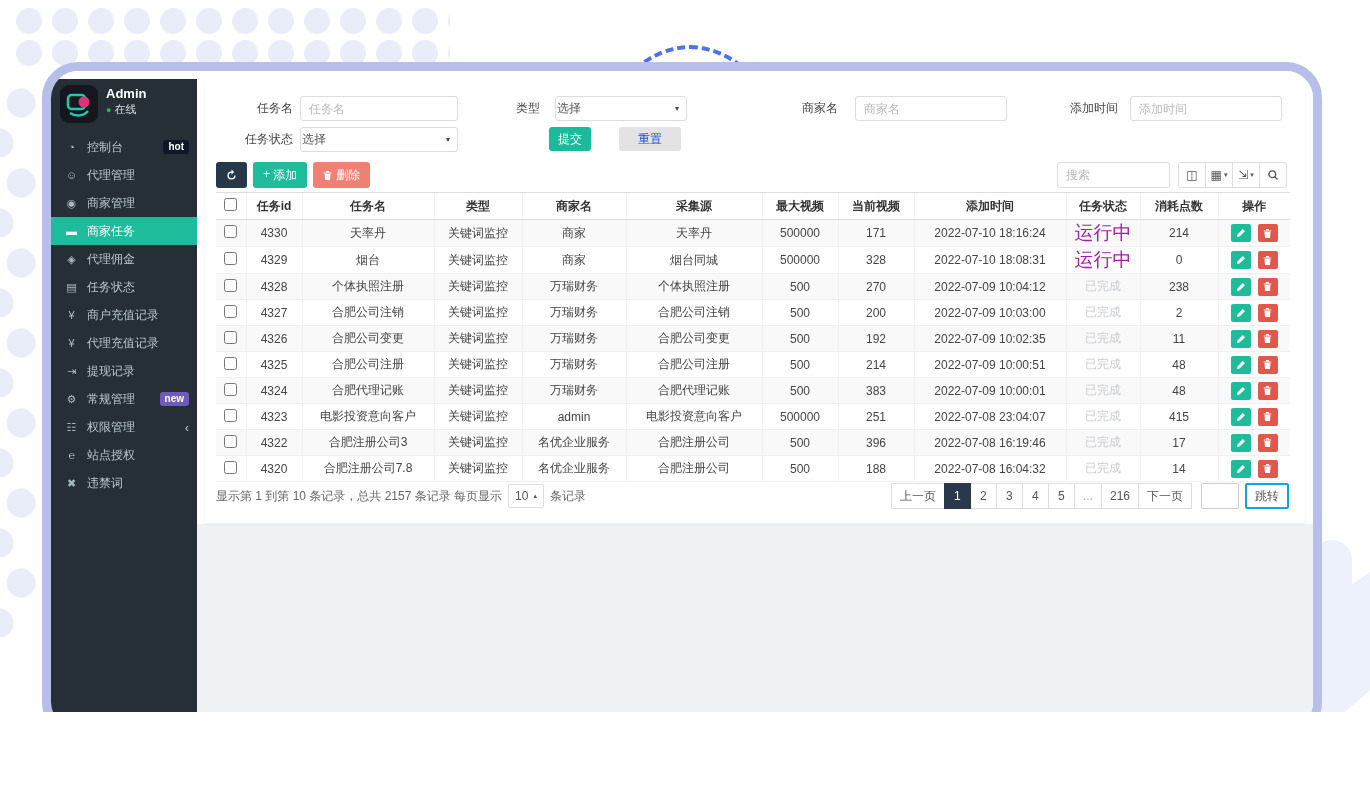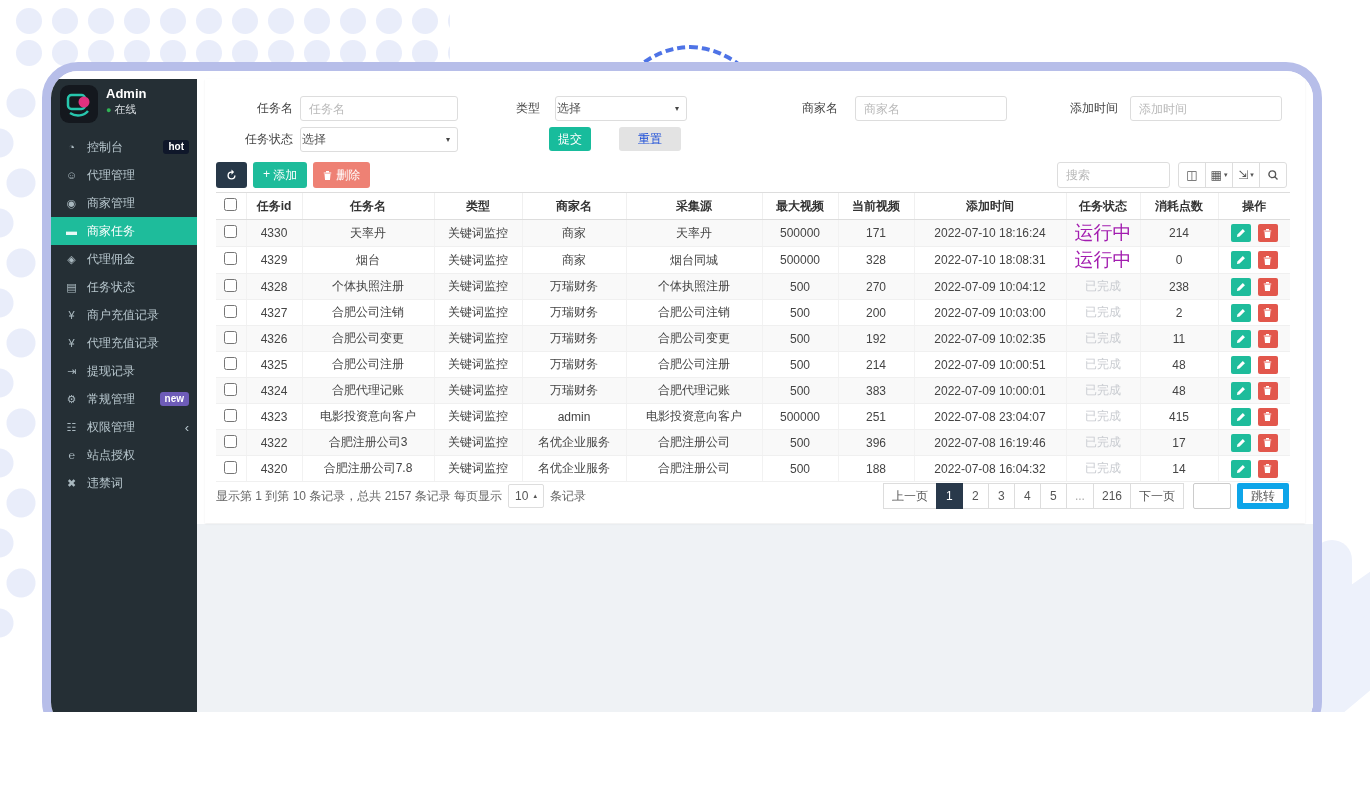--- a/index.html
+++ b/index.html
@@ -90,21 +90,21 @@
   .pager { position:absolute; left:11px; right:16px; top:404px; height:26px; display:flex; justify-content:space-between; align-items:center;gap:28px; }
   .pg-info { display:flex; align-items:center; font-size:12px; color:#666; gap:6px; }
   .size-box { border:1px solid #ddd; border-radius:2px; height:24px; padding:0 6px; display:flex; align-items:center; gap:5px; background:#fff; color:#555; cursor:pointer; }
   .size-caret { font-size:7px; }
   .pg-right { display:flex; align-items:flex-start; }
   .pages { display:flex; }
   .pg { min-width:27px; height:26px; padding:0 8px; background:#fff; border:1px solid #ddd; margin-left:-1px; font-size:12px; color:#555; font-family:inherit; cursor:pointer; }
   .pg.active { background:#29394b; border-color:#29394b; color:#fff; position:relative; z-index:1; }
   .pg.dots { color:#aaa; }
   .jump-input { position:static; width:38px; height:26px; margin-left:9px; border:1px solid #ccc; border-radius:2px; }
-  .btn-jump { height:26px; padding:0 8px; margin-left:6px; background:#fff; border:6px solid #0ea5e9; color:#555; border-radius:2px; }
+  .btn-jump { height:26px; padding:0 8px; margin-left:6px; background:#fff; border:2px solid #0ea5e9; color:#555; border-radius:2px; }
 </style>
 </head>
 <body>
 
 <div class="stage">
 
   <div class="decor tdots tdots1"></div>
   <div class="decor tdots tdots2"></div>
   <div class="decor ldots ldots1"></div>
   <div class="decor ldots ldots2"></div>

